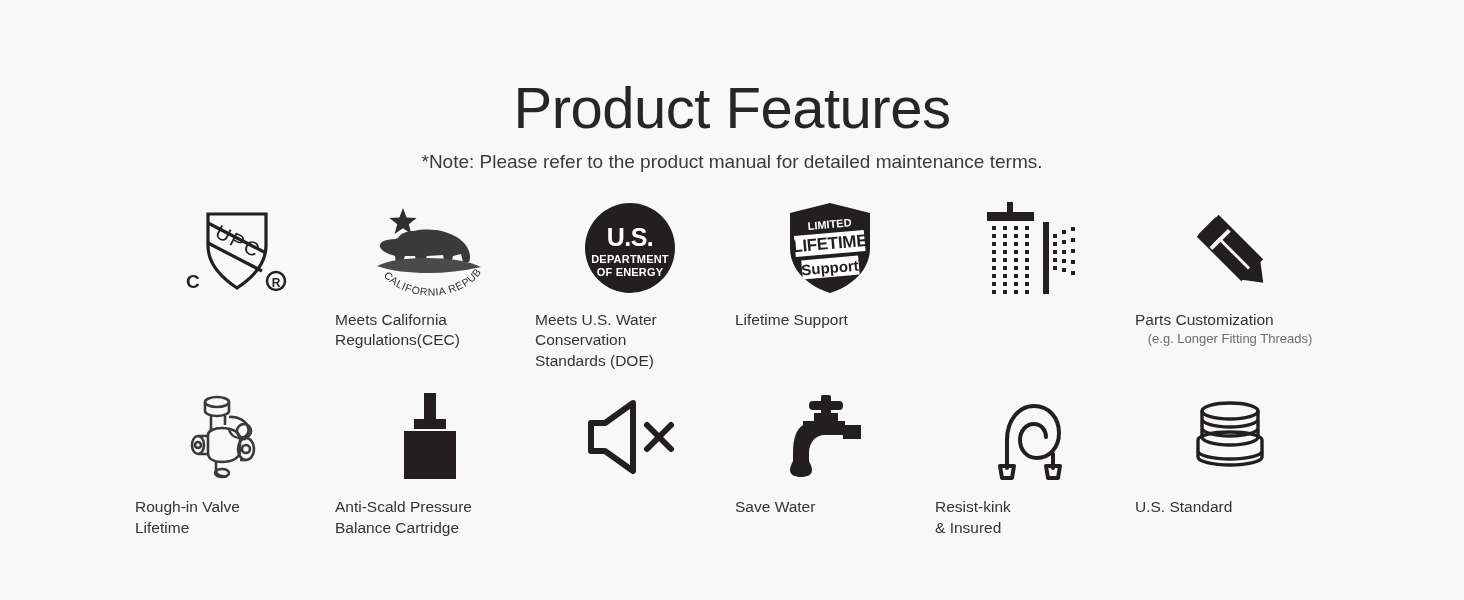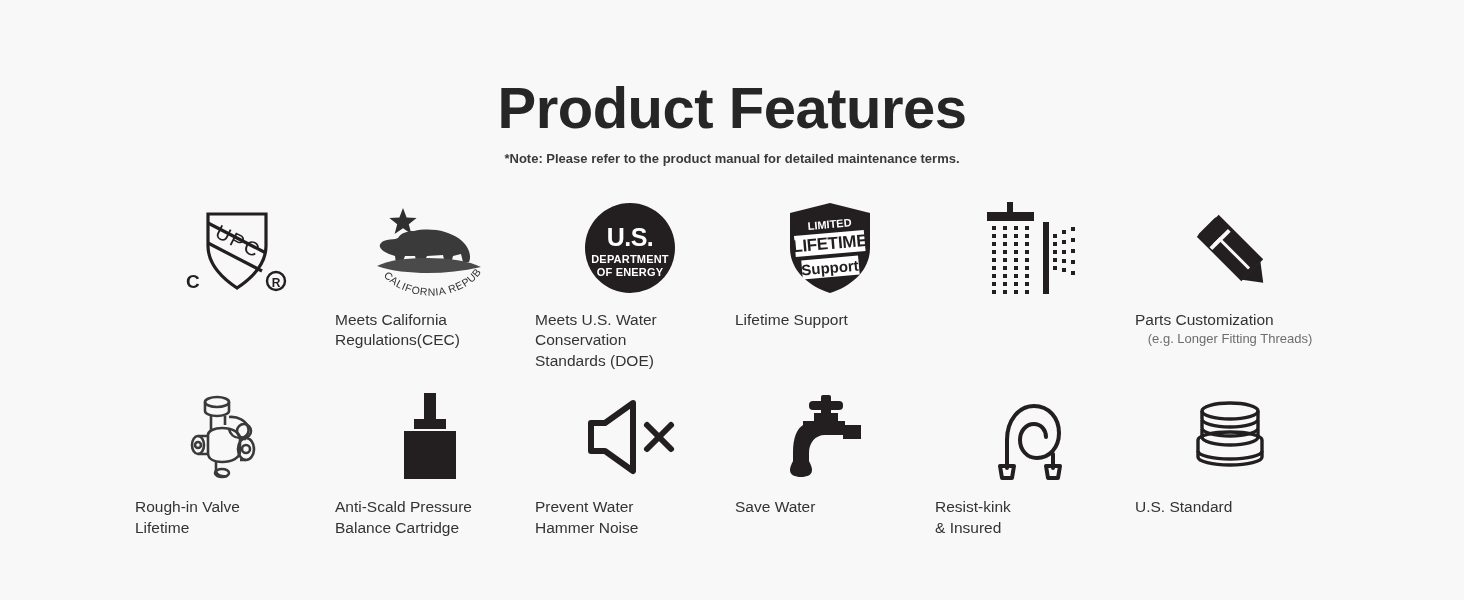--- a/index.html
+++ b/index.html
@@ -24,30 +24,30 @@
   
   .header {
     position: absolute;
     top: 78px;
     left: 0;
     width: 1464px;
     text-align: center;
   }
   .page-title {
     font-size: 58px;
-    font-weight: 700;
+    font-weight: 400;
     letter-spacing: -0.5px;
     color: #262626;
     line-height: 1.05;
     margin: 0;
   }
   .page-note {
     margin-top: 12px;
-    font-size: 13px;
-    font-weight: 700;
+    font-size: 19px;
+    font-weight: 400;
     color: #3a3a3a;
     line-height: 1.2;
   }
 
   
   .grid {
     position: absolute;
     left: 130px;
     top: 196px;
     width: 1200px;
@@ -325,22 +325,20 @@
     <div class="cell row2">
       <div class="icon-box">
         <svg width="94" height="80" viewBox="0 0 94 80" aria-hidden="true">
           <g fill="none" stroke="#231f20" stroke-width="6" stroke-linejoin="round" stroke-linecap="round">
             <path d="M50 6 L22 26 H8 V54 H22 L50 74 Z"></path>
             <path d="M64 28 L88 52"></path>
             <path d="M88 28 L64 52"></path>
           </g>
         </svg>
       </div>
-      <div class="caption">Prevent Water
-Hammer Noise</div>
     </div>
 
     <div class="cell row2">
       <div class="icon-box">
         <svg width="90" height="92" viewBox="0 0 90 92" aria-hidden="true">
           <g fill="#231f20">
 
             <rect x="36" y="4" width="10" height="22" rx="2"></rect>
             <rect x="24" y="10" width="34" height="9" rx="4"></rect>
 

